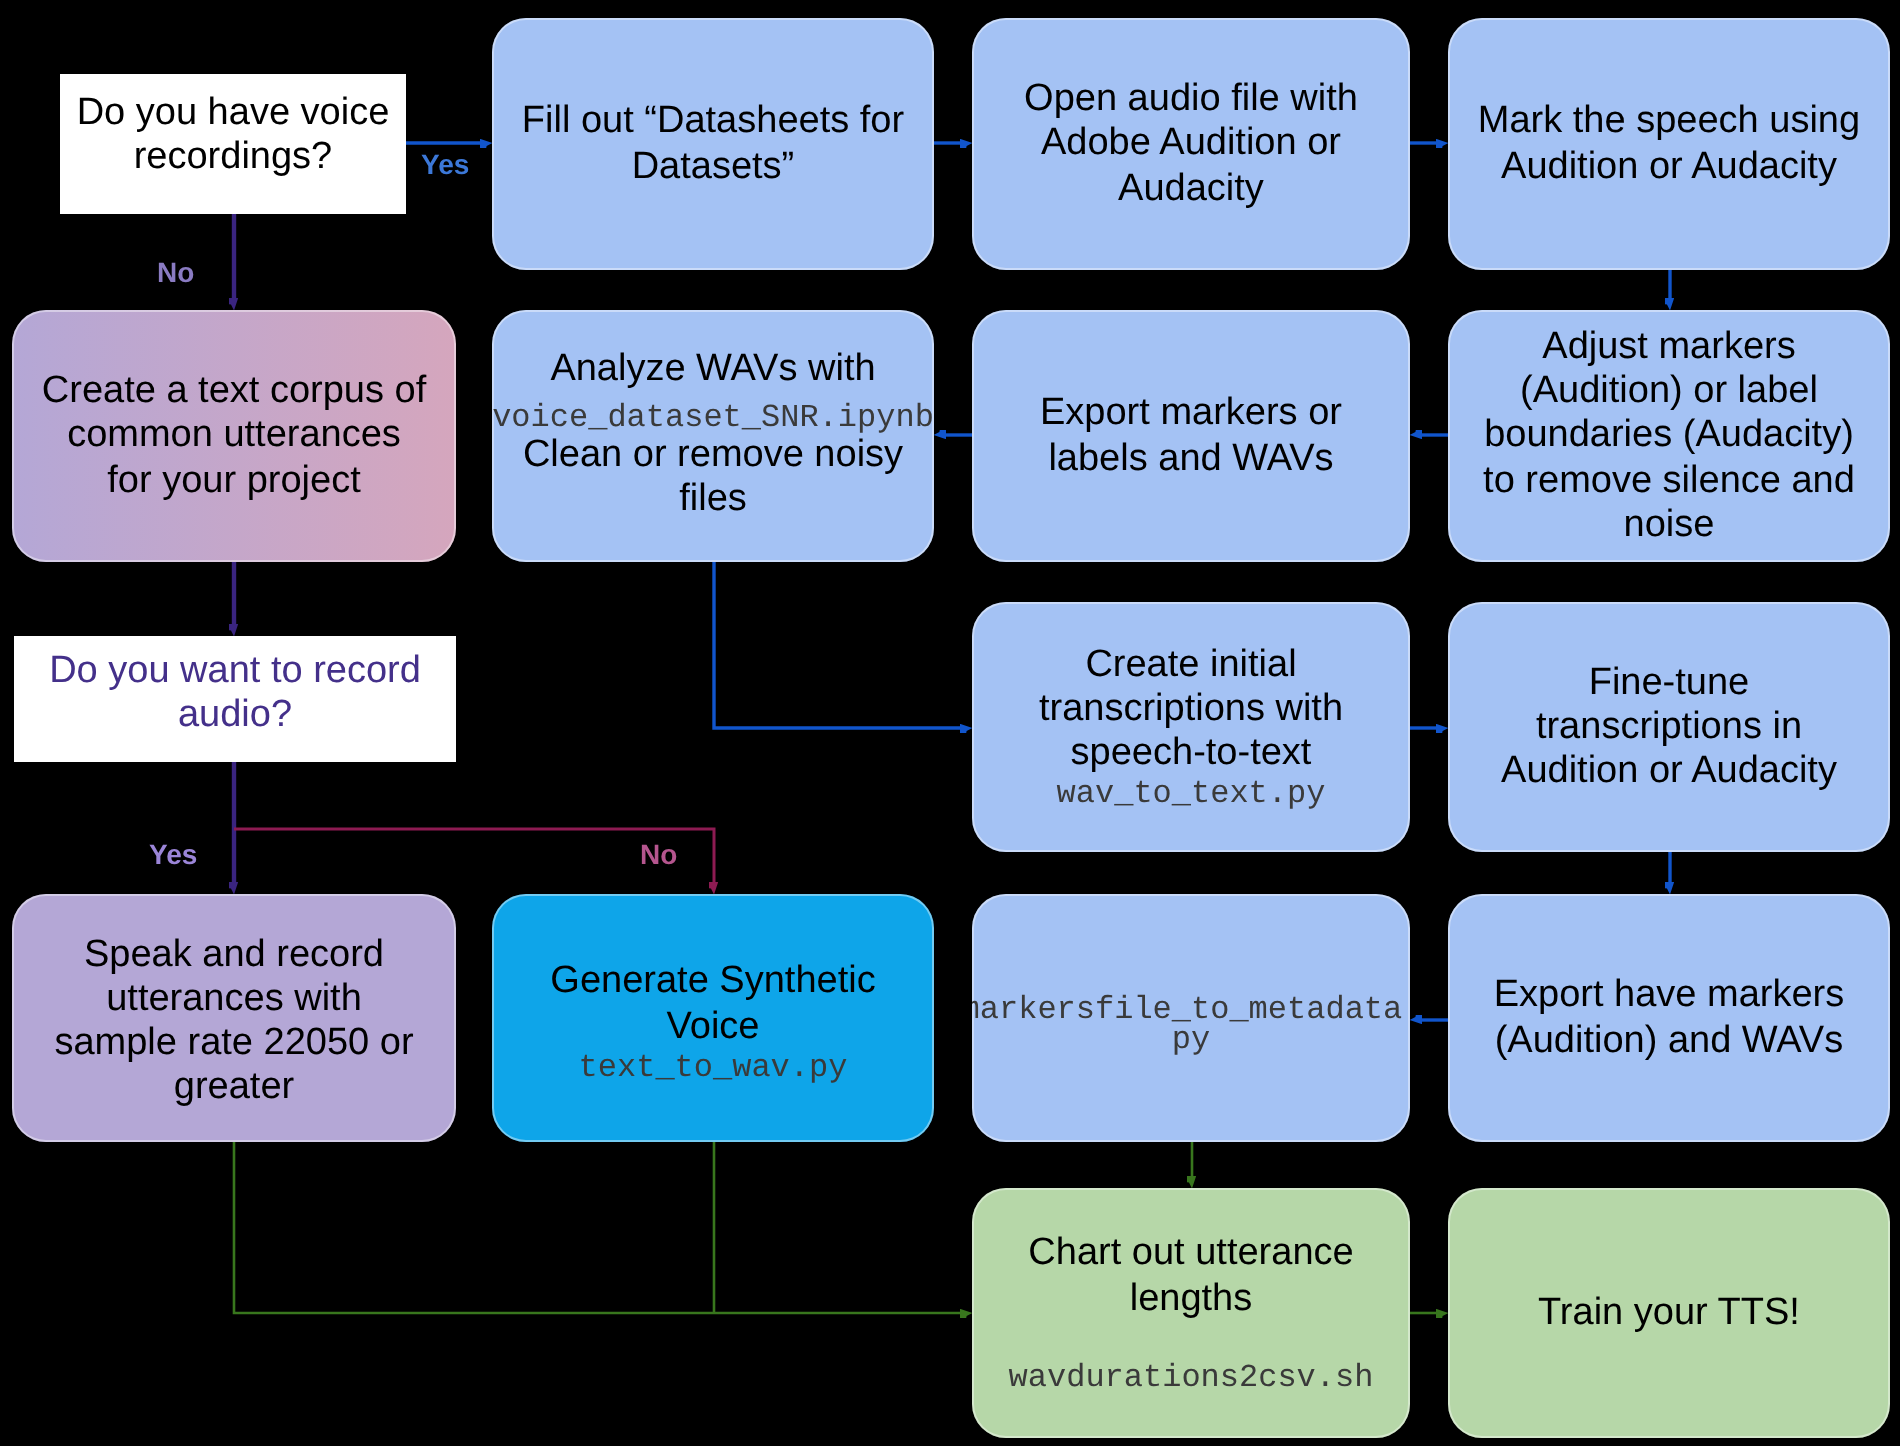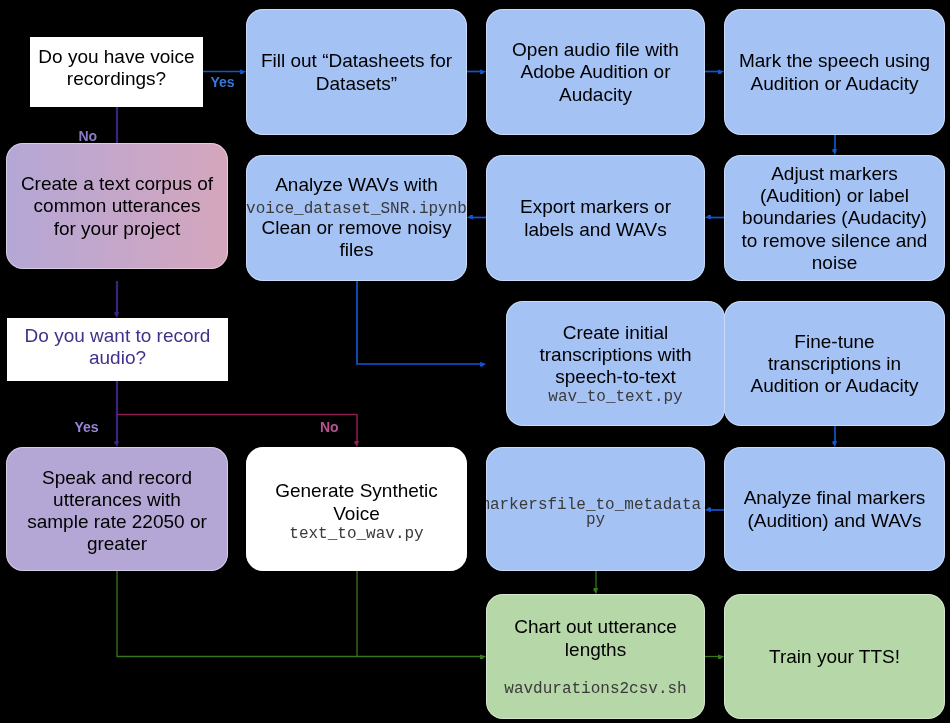--- a/index.html
+++ b/index.html
@@ -20,21 +20,21 @@
   .node .code { font-family:"Liberation Mono", monospace; font-size:16px;
                 line-height:15px; padding-top:2px; color:#3a3a3a;
                 white-space:pre-line; display:block; }
   .round { border-radius:17px; }
   .node  { box-shadow: inset 0 0 0 1px rgba(255,255,255,0.42);
            padding-bottom:3px; }
 
   .blue   { background:#a4c2f4; }
   .green  { background:#b6d7a8;gap:19px; }
   .purple { background:#b4a7d6; }
-  .pink   { background:#ffffff; }
+  .pink   { background:#0ea5e9; }
   .white  { background:#ffffff; }
   .grad   { background:linear-gradient(90deg,#b4a7d6 0%,#d5a6bd 100%); }
   .tpurple{ color:#44308a; }
   .pt2    { padding-top:2px; }
   .sh2    { padding-top:4px; }
   .sh4    { padding-top:7px; }
   .pt3b   { padding-top:3px; }
   .up2    { padding-bottom:7px; }
   .up1    { padding-bottom:5px; }
 
@@ -45,26 +45,26 @@
 
   .elabel { position:absolute; font-weight:bold; font-size:14px;
             line-height:19px; font-family:"Liberation Sans", sans-serif;
             white-space:nowrap; }
 
   
   #n-voice-recordings-decision { left:30px; top:36.7px; width:173px; height:70.2px; }
   #n-fill-out-datasheets { left:246px; top:9px; width:221px; height:126px; }
   #n-open-audio-file { left:486px; top:9px; width:219px; height:126px; }
   #n-mark-the-speech { left:724px; top:9px; width:221px; height:126px;align-items:center; }
-  #n-create-text-corpus { left:6px; top:143px; width:222px; height:126px; }
+  #n-create-text-corpus { left:6px; top:155px; width:222px; height:126px; }
   #n-analyze-wavs { left:246px; top:155px; width:221px; height:126px; }
   #n-export-markers-labels { left:486px; top:155px; width:219px; height:126px; }
   #n-adjust-markers { left:724px; top:155px; width:221px; height:126px; }
   #n-record-audio-decision { left:7px; top:318px; width:221px; height:63px; }
-  #n-create-initial-transcriptions { left:506px; top:301px; width:219px; height:125px; }
+  #n-create-initial-transcriptions { left:486px; top:301px; width:219px; height:125px; }
   #n-fine-tune-transcriptions { left:724px; top:301px; width:221px; height:125px; }
   #n-speak-and-record { left:6px; top:447px; width:222px; height:124px; }
   #n-generate-synthetic-voice { left:246px; top:447px; width:221px; height:124px; }
   #n-convert-markers-ljspeech { left:486px; top:447px; width:219px; height:124px; }
   #n-export-final-markers { left:724px; top:447px; width:221px; height:124px; }
   #n-chart-out-utterance-lengths { left:486px; top:594px; width:219px; height:125px; }
   #n-train-your-tts { left:724px; top:594px; width:221px; height:125px; }
   #l-yes-voice-recordings { left:210.5px; top:72.5px; color:#3c78d8; }
   #l-no-voice-recordings { left:78.5px; top:127.3px; color:#8a7bc2; }
   #l-yes-record-audio { left:74.5px; top:418.2px; color:#9b85d8; }
@@ -171,21 +171,21 @@
 <div id="n-generate-synthetic-voice" class="node pink round pt4">
       <span class="ttl">Generate Synthetic
 Voice</span>
       <span class="code">text_to_wav.py</span>
     </div>
 <div id="n-convert-markers-ljspeech" class="node blue round pt5 cp0">
       <span class="code">markersfile_to_metadata.
 py</span>
     </div>
 <div id="n-export-final-markers" class="node blue round sh2">
-      <span class="ttl">Analyze final markers
+      <span class="ttl">Export have markers
 (Audition) and WAVs</span>
     </div>
 <div id="n-chart-out-utterance-lengths" class="node green round pt3b">
       <span class="ttl">Chart out utterance
 lengths</span>
       <span class="code">wavdurations2csv.sh</span>
     </div>
 <div id="n-train-your-tts" class="node green round sh2">
       <span class="ttl">Train your TTS!</span>
     </div>

